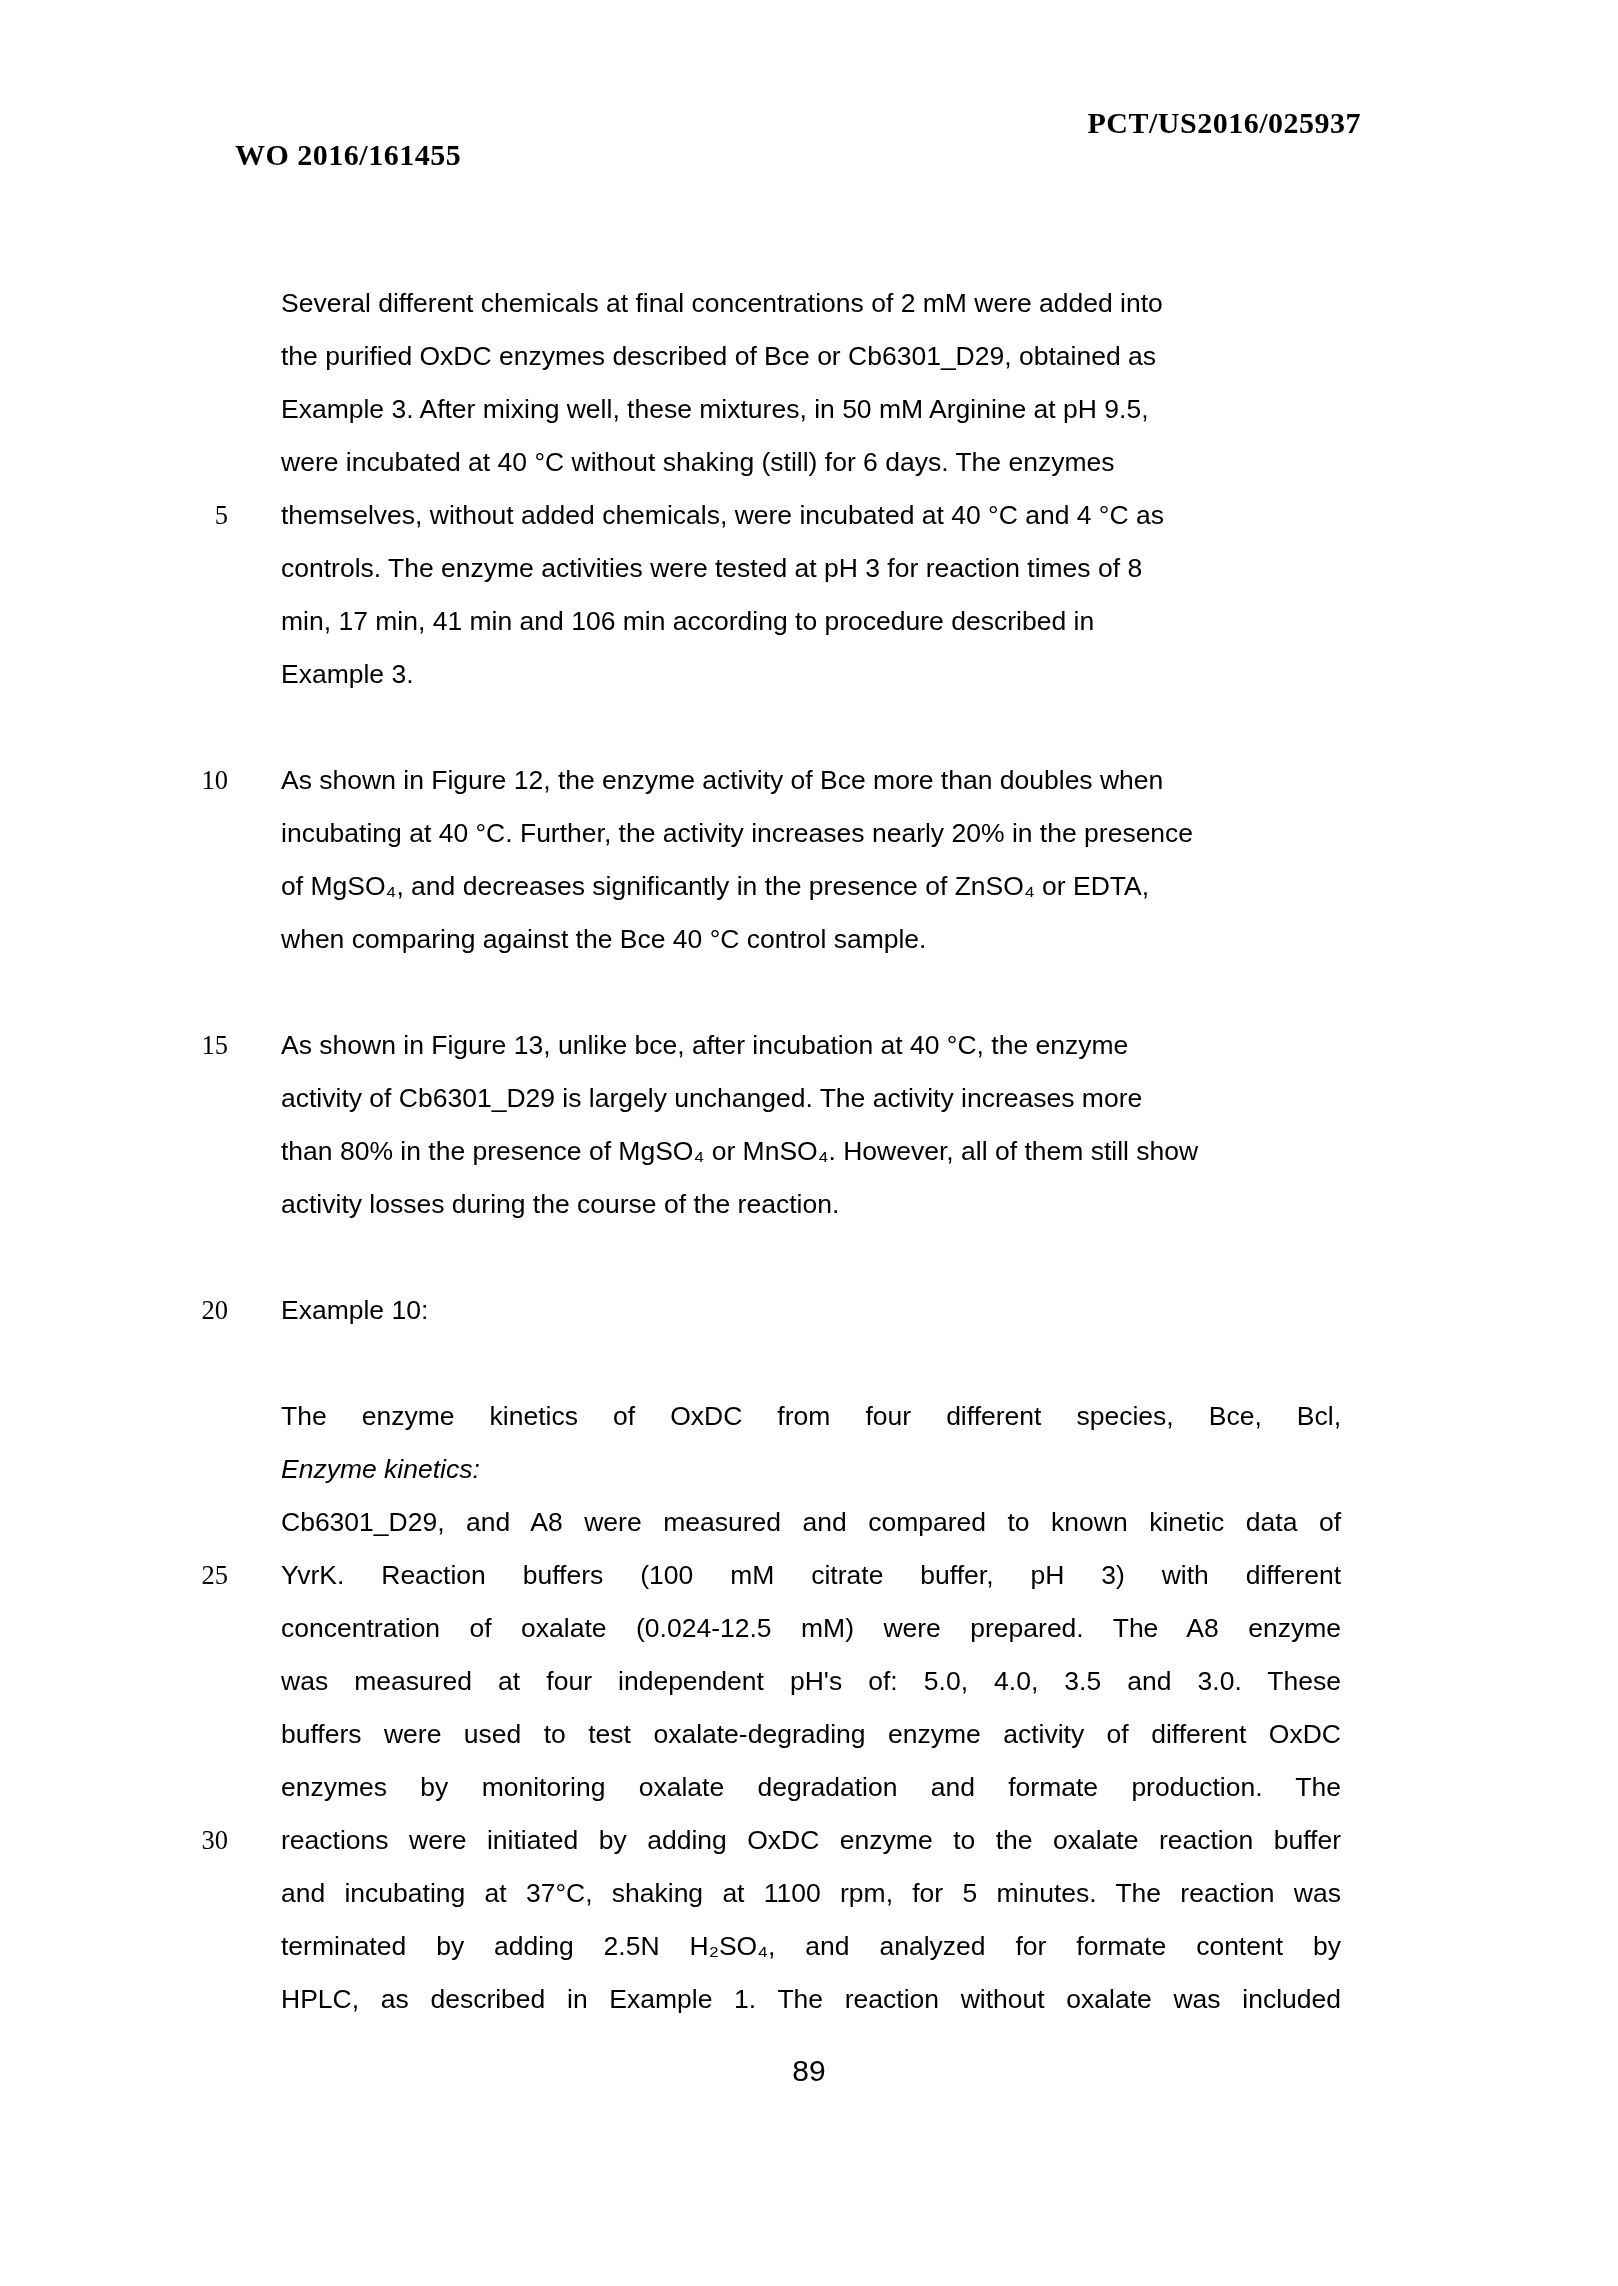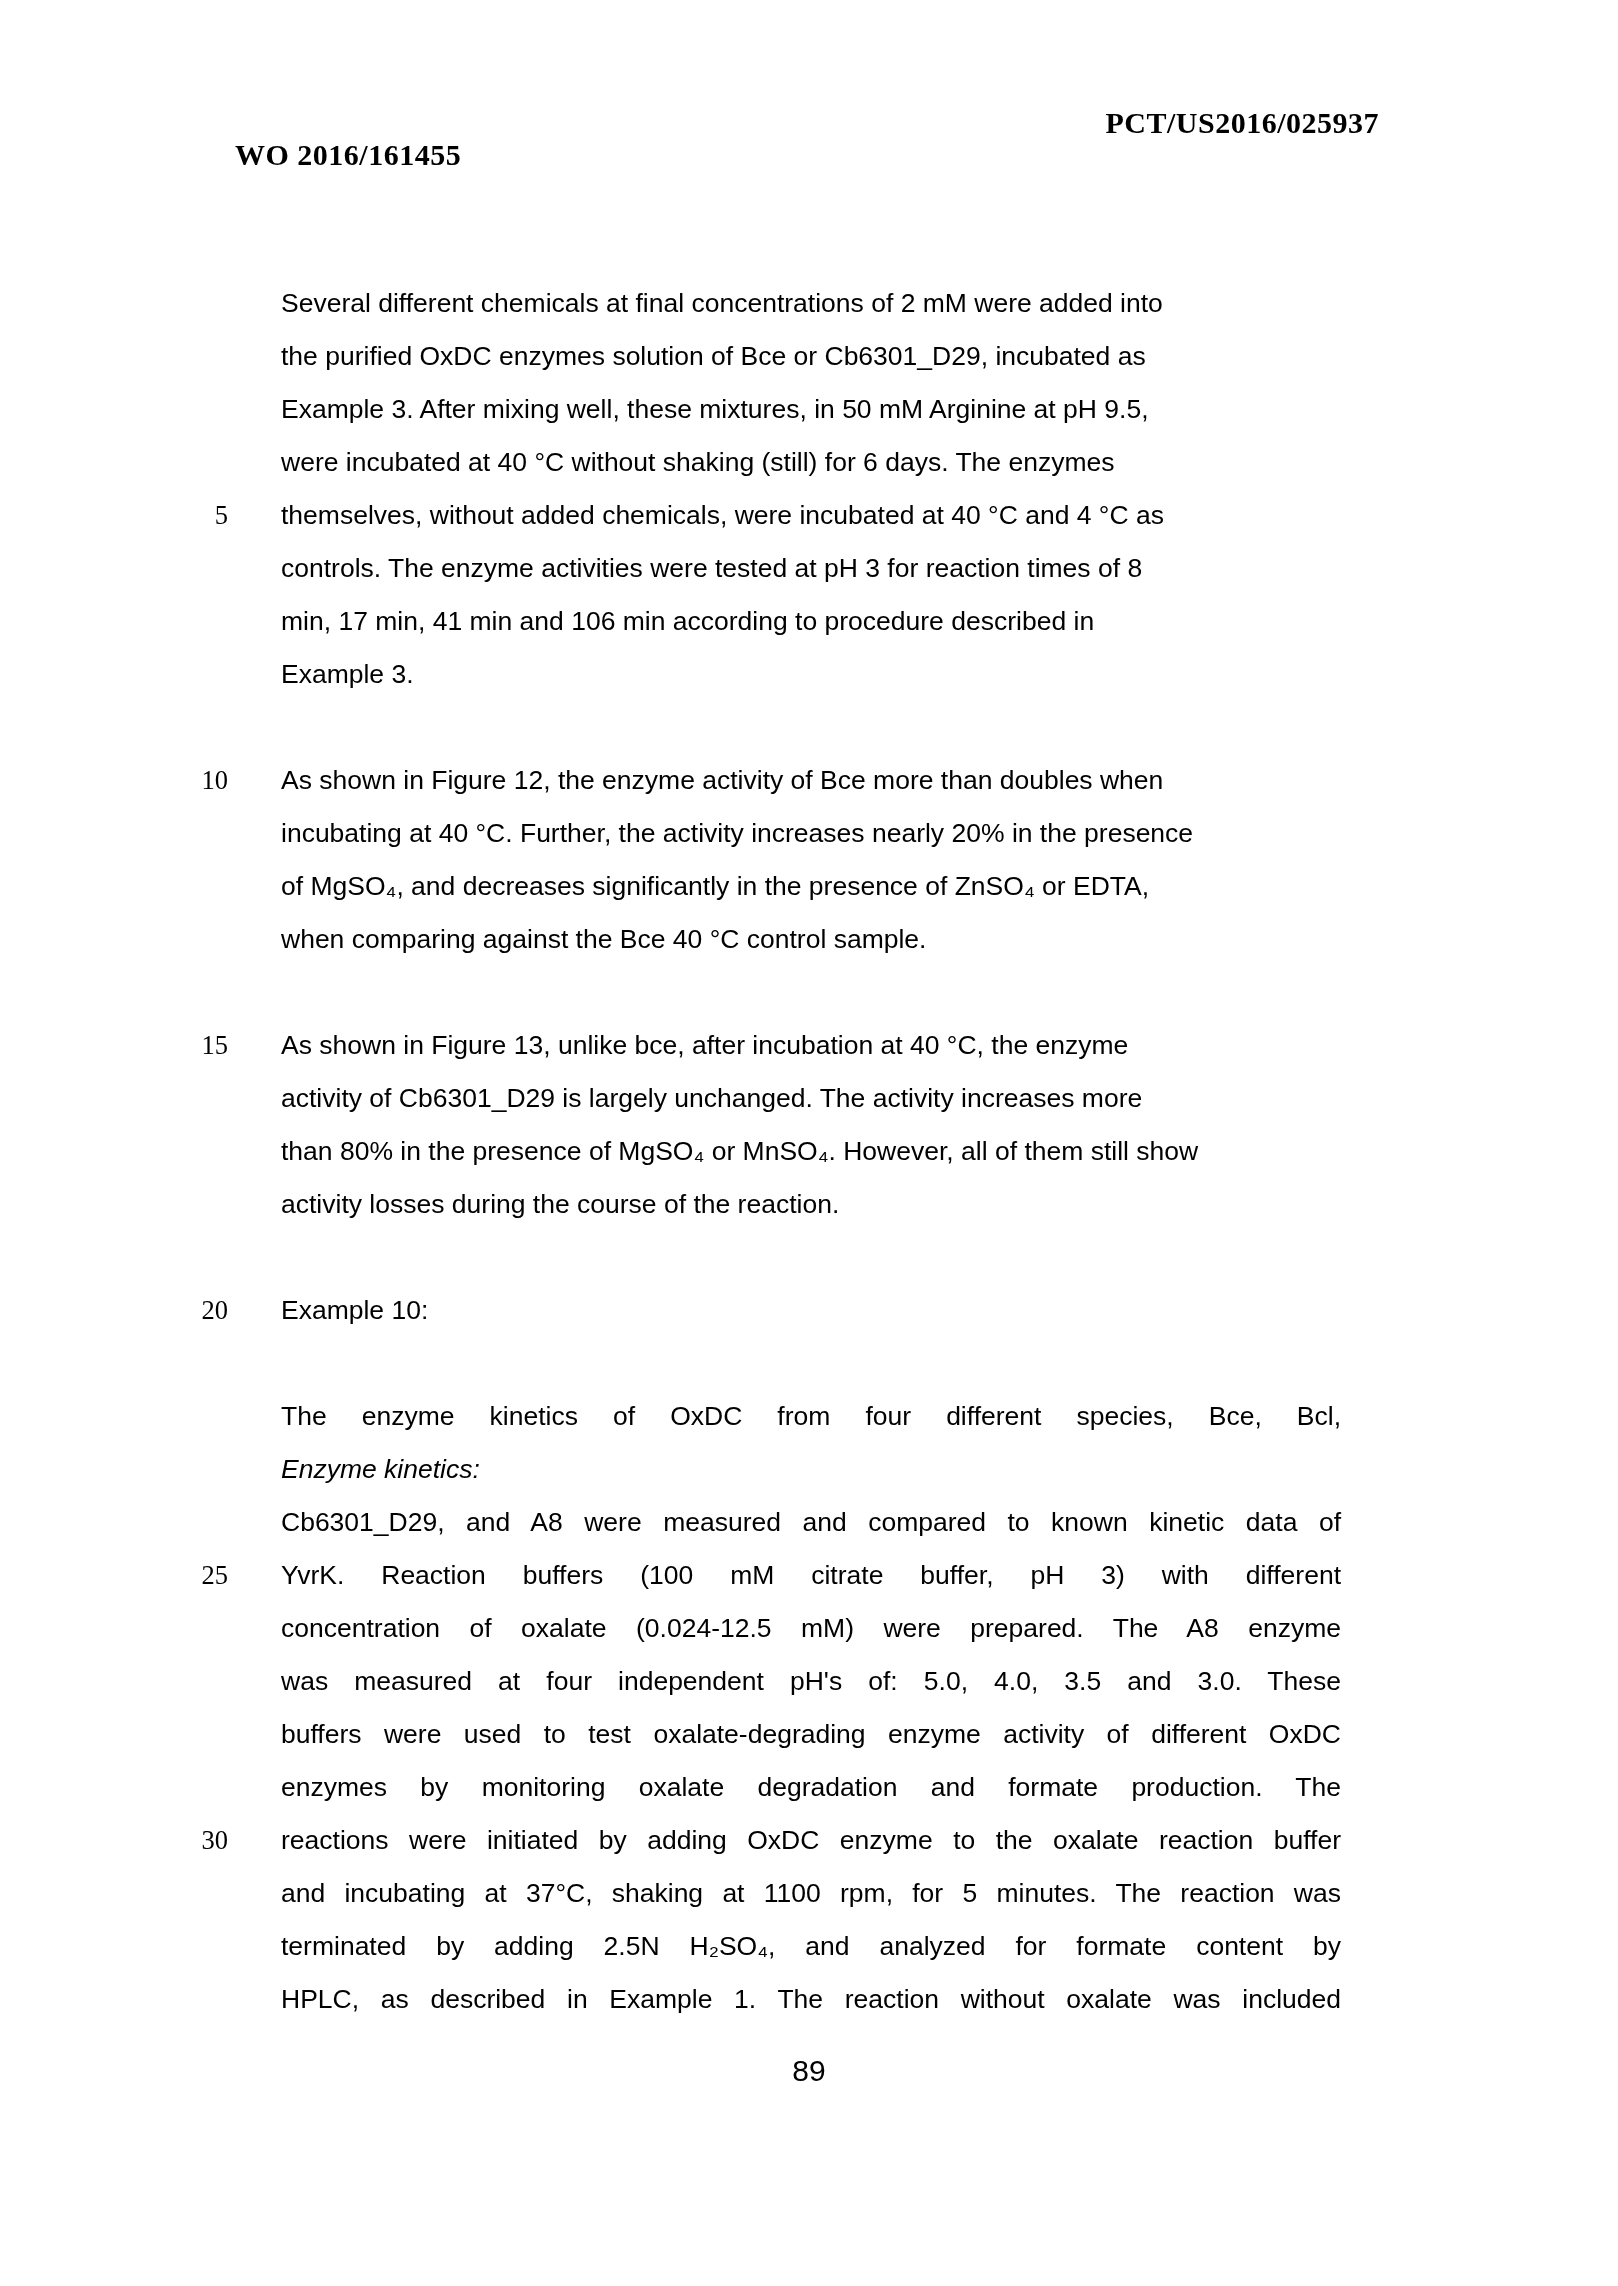--- a/index.html
+++ b/index.html
@@ -19,21 +19,21 @@
   .hdr {
     position: absolute;
     top: 106px;
     font-family: "Liberation Serif", "DejaVu Serif", serif;
     font-weight: bold;
     font-size: 30px;
     letter-spacing: 0.5px;
     white-space: nowrap;
   }
   #hdr-left  { left: 235px; margin-top: 32px; }
-  #hdr-right { right: 239px; }
+  #hdr-right { right: 257px; }
 
   #lines {
     position: absolute;
     top: 277px;
     left: 0;
     width: 1618px;
   }
   .row {
     position: relative;
     height: 53px;
@@ -87,21 +87,21 @@
 
   <div id="lines">
       <div class="row">
         <div class="num"></div>
         <div class="gap"></div>
         <div class="txt normal">Several different chemicals at final concentrations of 2 mM were added into</div>
       </div>
       <div class="row">
         <div class="num"></div>
         <div class="gap"></div>
-        <div class="txt normal">the purified OxDC enzymes solution of Bce or Cb6301_D29, incubated as</div>
+        <div class="txt normal">the purified OxDC enzymes described of Bce or Cb6301_D29, obtained as</div>
       </div>
       <div class="row">
         <div class="num"></div>
         <div class="gap"></div>
         <div class="txt normal">Example 3. After mixing well, these mixtures, in 50 mM Arginine at pH 9.5,</div>
       </div>
       <div class="row">
         <div class="num"></div>
         <div class="gap"></div>
         <div class="txt normal">were incubated at 40 °C without shaking (still) for 6 days. The enzymes</div>

